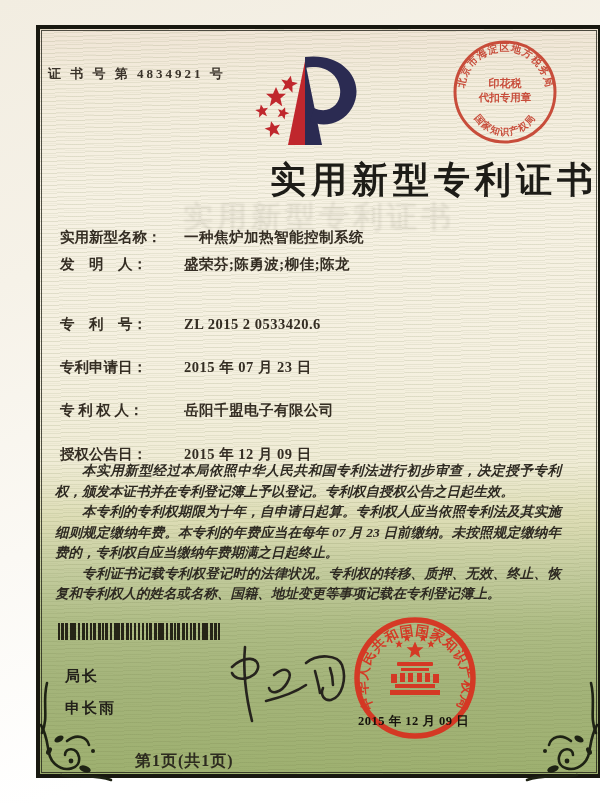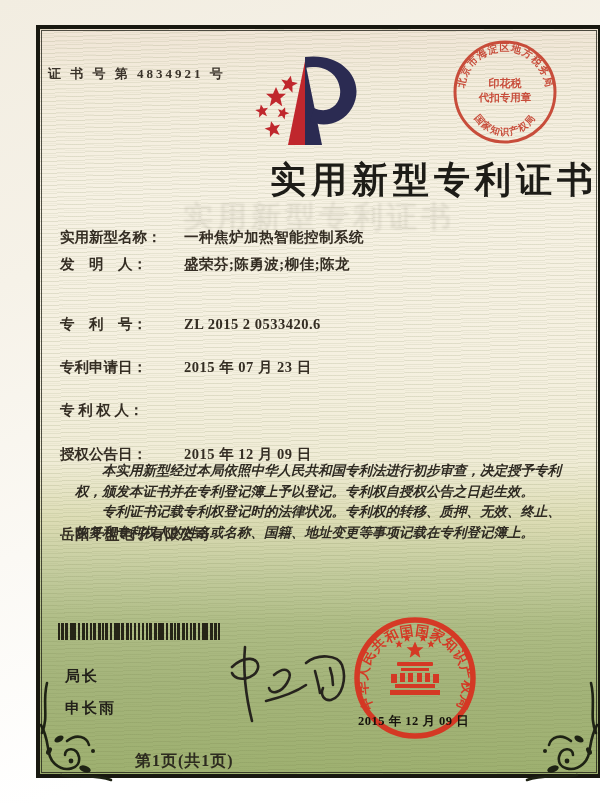--- a/index.html
+++ b/index.html
@@ -48,28 +48,28 @@
     left:0; top:168px; width:100%; text-align:center;
     font-size:30px; font-weight:700; letter-spacing:4px; color:#5a5648;
     opacity:.10; filter:blur(1px);
   }
 
   .field { left:20px; width:480px; display:flex; align-items:baseline;
     font-size:14.5px; font-weight:700; color:#342d23;gap:20px; }
   .field .lbl { flex:0 0 104px; white-space:nowrap; }
   .field .val { white-space:nowrap; letter-spacing:.5px; }
   .f0 { top:199px; } .f1 { top:226px; } .f2 { top:286px; }
-  .f3 { top:329px; } .f4 { top:372px;flex-direction:column; } .f5 { top:416px; }
+  .f3 { top:329px; } .f4 { top:372px; } .f5 { top:416px; }
 
   .body-text {
     left:15px; top:432px; width:506px;
     font-size:13.5px; line-height:20.5px; font-style:italic; font-weight:600;
     color:#2e2a22; text-align:justify;
   }
-  .body-text p { text-indent:2em;margin-left:20px; }
+  .body-text p { text-indent:2em; }
 
   .barcode {
     left:18px; top:594px; width:163px; height:17px; opacity:.88;
     background:
       repeating-linear-gradient(90deg, #141109 0 2px, rgba(0,0,0,0) 2px 4px),
       repeating-linear-gradient(90deg, #141109 0 1px, rgba(0,0,0,0) 1px 7px),
       repeating-linear-gradient(90deg, rgba(0,0,0,0) 0 3px, #141109 3px 5px, rgba(0,0,0,0) 5px 11px);
   }
 
   .director-title, .director-name {
@@ -159,20 +159,21 @@
     <span class="lbl">专 利 权 人：</span>
     <span class="val">岳阳千盟电子有限公司</span>
   </div>
   <div class="abs field f5">
     <span class="lbl">授权公告日：</span>
     <span class="val">2015 年 12 月 09 日</span>
   </div>
 
   <div class="abs body-text">
     <p>本实用新型经过本局依照中华人民共和国专利法进行初步审查，决定授予专利权，颁发本证书并在专利登记簿上予以登记。专利权自授权公告之日起生效。</p>
+    <p>本专利的专利权期限为十年，自申请日起算。专利权人应当依照专利法及其实施细则规定缴纳年费。本专利的年费应当在每年 07 月 23 日前缴纳。未按照规定缴纳年费的，专利权自应当缴纳年费期满之日起终止。</p>
     <p>专利证书记载专利权登记时的法律状况。专利权的转移、质押、无效、终止、恢复和专利权人的姓名或名称、国籍、地址变更等事项记载在专利登记簿上。</p>
   </div>
 
   <div class="abs barcode"></div>
 
   <div class="abs director-title">局长</div>
   <div class="abs director-name">申长雨</div>
 
   <svg class="abs signature" viewBox="0 0 150 92">
     <g fill="none" stroke="#26231d" stroke-width="2.6" stroke-linecap="round">

